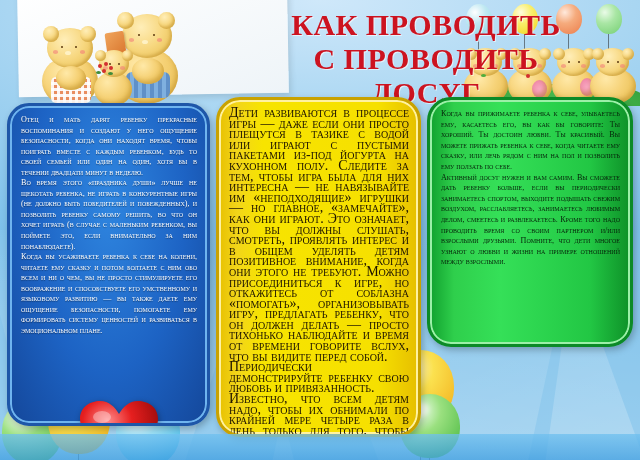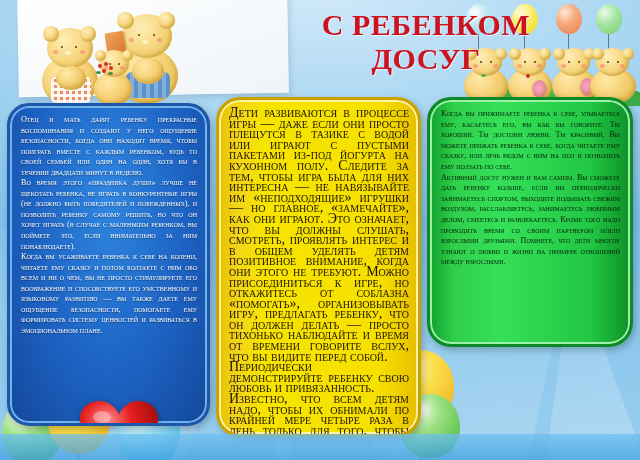--- a/index.html
+++ b/index.html
@@ -263,21 +263,22 @@
       <div class="bhead" style="left:2px;top:0;width:12px;height:12px;"></div>
       <div class="bhead" style="left:32px;top:0;width:12px;height:12px;"></div>
       <div class="cheek" style="left:10px;top:16px;"></div>
         <div class="cheek" style="left:30px;top:16px;"></div>
       <div class="eye" style="left:17px;top:13px;"></div>
         <div class="eye" style="left:27px;top:13px;"></div>
     </div>
   </div>
 
   <div class="title">
-    <div>С РЕБЕНКОМ ДОСУГ</div>
+    <div>КАК ПРОВОДИТЬ</div>
+    <div>С ПРОВОДИТЬ ДОСУГ</div>
   </div>
 
   <div class="bigball" style="left:2px;top:398px;width:60px;height:66px;
        background:radial-gradient(circle at 32% 26%,#ffffff,#9ae07f 35%,#49b93f 100%);">
       <div class="shine"></div>
     </div>
   <div class="bigball" style="left:48px;top:384px;width:62px;height:70px;
        background:radial-gradient(circle at 32% 26%,#fffbe0,#fbe14f 35%,#f0a814 100%);">
       <div class="shine"></div>
     </div>

